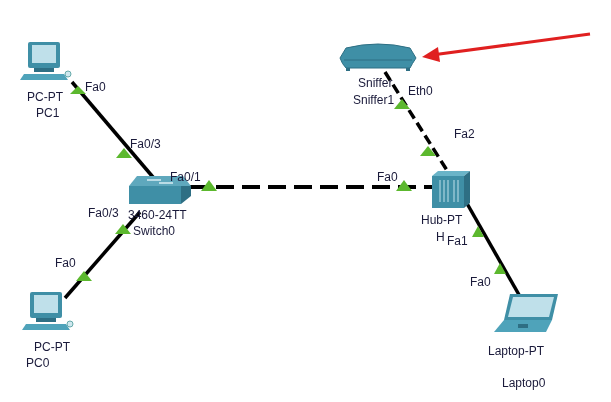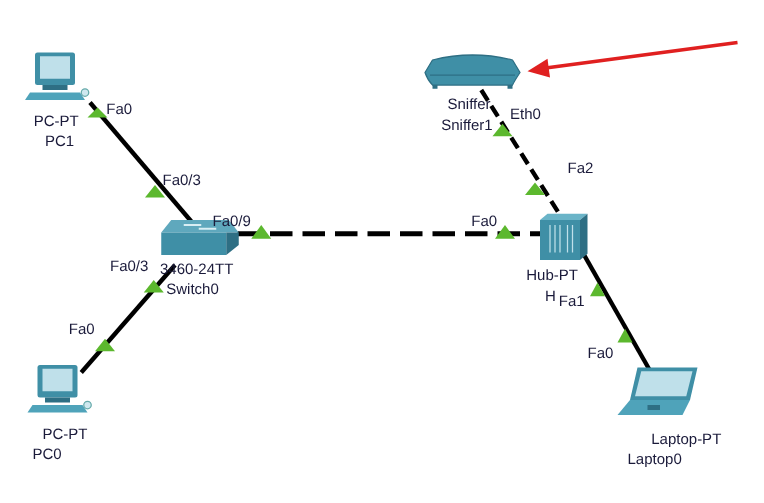--- a/index.html
+++ b/index.html
@@ -46,21 +46,21 @@
   <div class="lbl" style="left:85px;top:80px">Fa0</div>
 
   <svg class="dev" style="left:125px;top:172px" width="70" height="40">
     <polygon points="12,4 58,4 66,14 4,14" fill="#5fa8bd"></polygon>
     <rect x="4" y="14" width="52" height="18" fill="#3f8fa6"></rect>
     <polygon points="56,14 66,14 66,24 56,32" fill="#2e6f84"></polygon>
     <line x1="22" y1="8" x2="36" y2="8" stroke="#d8eef4" stroke-width="1.5"></line>
     <line x1="34" y1="11" x2="48" y2="11" stroke="#d8eef4" stroke-width="1.5"></line>
   </svg>
   <div class="lbl" style="left:130px;top:137px">Fa0/3</div>
-  <div class="lbl" style="left:170px;top:170px">Fa0/9</div>
+  <div class="lbl" style="left:170px;top:170px">Fa0/1</div>
   <div class="lbl" style="left:88px;top:206px">Fa0/3</div>
   <div class="lbl" style="left:128px;top:208px">3460-24TT</div>
   <div class="lbl" style="left:133px;top:224px">Switch0</div>
 
   <svg class="dev" style="left:20px;top:290px" width="60" height="44">
     <rect x="10" y="2" width="32" height="26" rx="2" fill="#3f8fa6"></rect>
     <rect x="14" y="5" width="24" height="18" fill="#bfe0ea"></rect>
     <rect x="16" y="28" width="20" height="4" fill="#2e6f84"></rect>
     <polygon points="6,34 46,34 50,40 2,40" fill="#4fa3ba"></polygon>
     <circle cx="50" cy="34" r="3" fill="#cfe8ef" stroke="#6aa" stroke-width="1"></circle>
@@ -95,15 +95,15 @@
   <div class="lbl" style="left:436px;top:230px">H</div>
   <div class="lbl" style="left:447px;top:234px">Fa1</div>
 
   <svg class="dev" style="left:492px;top:290px" width="70" height="46">
     <polygon points="18,4 66,4 60,30 12,30" fill="#3f8fa6"></polygon>
     <polygon points="21,7 62,7 57,27 16,27" fill="#bfe0ea"></polygon>
     <polygon points="12,30 60,30 54,42 2,42" fill="#4fa3ba"></polygon>
     <rect x="26" y="34" width="10" height="4" fill="#2e6f84"></rect>
   </svg>
   <div class="lbl" style="left:470px;top:275px">Fa0</div>
-  <div class="lbl" style="left:521px;top:344px">Laptop-PT</div>
-  <div class="lbl" style="left:502px;top:360px">Laptop0</div>
+  <div class="lbl" style="left:488px;top:344px">Laptop-PT</div>
+  <div class="lbl" style="left:502px;top:376px">Laptop0</div>
 </div>
 
 </body></html>

